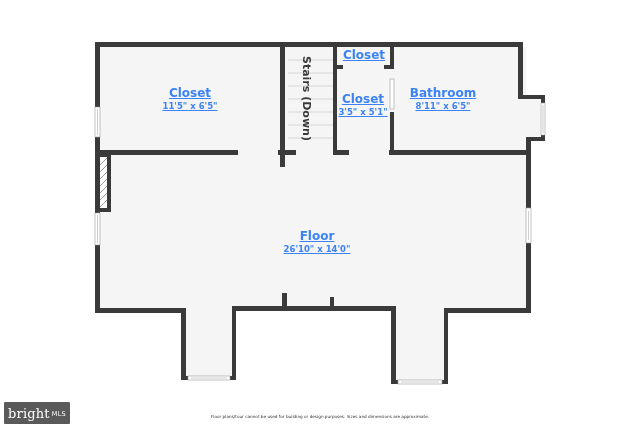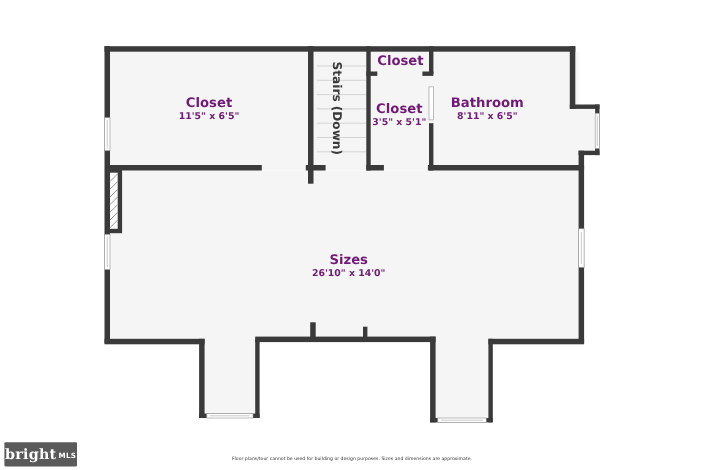--- a/index.html
+++ b/index.html
@@ -1,37 +1,36 @@
 <!DOCTYPE html>
 <html><head>
   <meta charset="utf-8">
   <style>
     html, body { margin: 0; padding: 0; }
     body {
       width: 640px; height: 427px; background: #ffffff; position: relative; overflow: hidden;
       font-family: "DejaVu Sans", sans-serif;
     }
     #plan { position: absolute; left: 0; top: 0; }
-    .room-label { position: absolute; text-align: center; color: #701a75; transform: translateX(-50%); white-space: nowrap; }
+    .room-label { position: absolute; text-align: center; color: #3b82f6; transform: translateX(-50%); white-space: nowrap; text-decoration: underline; }
     .room-name { font-size: 12px; font-weight: bold; line-height: 15px; }
     .room-dim { font-size: 8.5px; font-weight: bold; line-height: 11px; }
     .stairs-label {
       position: absolute; left: 297px; top: 58px; width: 18px; height: 80px;
       writing-mode: vertical-rl; font-size: 11px; font-weight: bold; color: #3a3a3a;
       display: flex; align-items: center; justify-content: center; white-space: nowrap;
     }
     .disclaimer {
       position: absolute; left: 0; width: 640px; top: 414px; text-align: center;
       font-size: 4.2px; color: #333; white-space: nowrap;
     }
     .logo {
       position: absolute; left: 4px; top: 402px; width: 66px; height: 22px;
       background: #5a5a5a; color: #fff; display: flex; align-items: center; justify-content: center;
       border-radius: 1px;
-      font-weight: bold;
     }
     .logo-word { font-family: "DejaVu Serif", serif; font-size: 13px; letter-spacing: 0.2px; }
     .logo-mls { font-size: 6.5px; margin-left: 2px; margin-top: 2px; letter-spacing: 0.3px; }
   </style>
 </head>
 <body>
 
 <svg id="plan" width="640" height="427" viewBox="0 0 640 427">
 
   <g fill="#f5f5f5">
@@ -140,21 +139,21 @@
   <div class="room-name">Closet</div>
   <div class="room-dim">3'5" x 5'1"</div>
 </div>
 
 <div class="room-label" style="left:443px; top:86px;">
   <div class="room-name">Bathroom</div>
   <div class="room-dim">8'11" x 6'5"</div>
 </div>
 
 <div class="room-label" style="left:317px; top:229px;">
-  <div class="room-name">Sizes</div>
+  <div class="room-name">Floor</div>
   <div class="room-dim">26'10" x 14'0"</div>
 </div>
 
 <div class="stairs-label">Stairs (Down)</div>
 
 <div class="disclaimer">Floor plans/tour cannot be used for building or design purposes. Sizes and dimensions are approximate.</div>
 
 <div class="logo">
   <span class="logo-word">bright</span>
   <span class="logo-mls">MLS</span>

